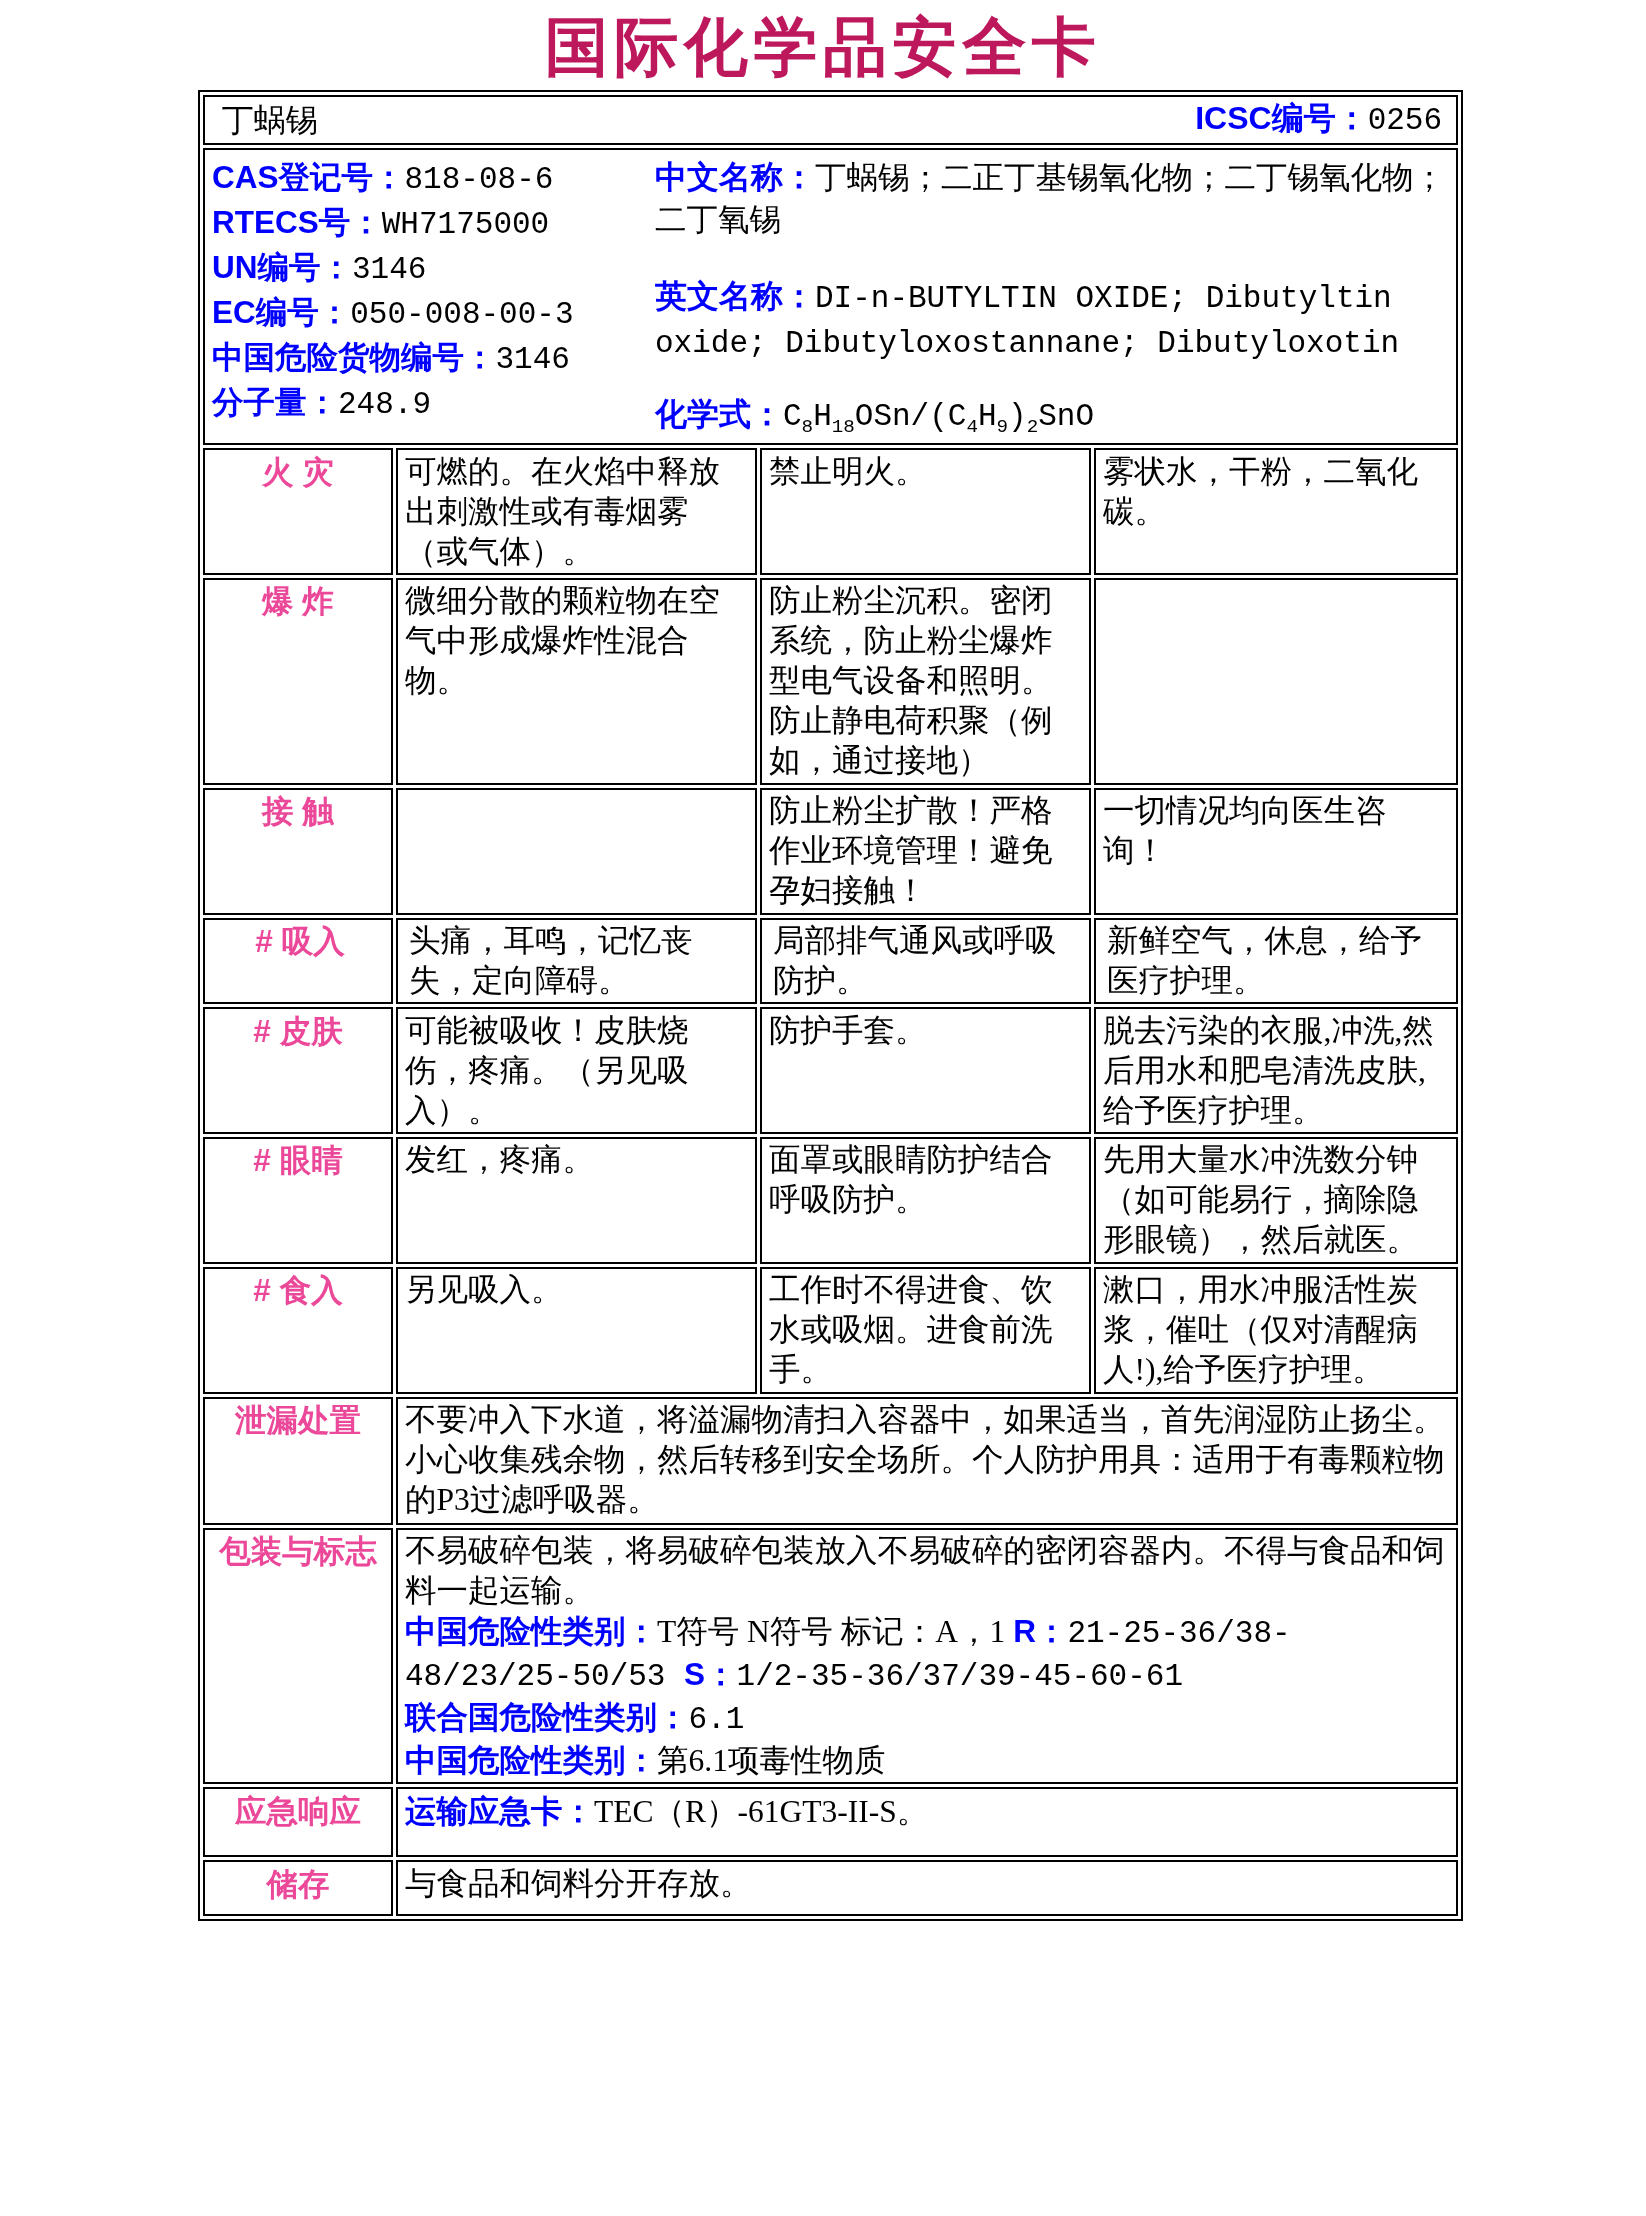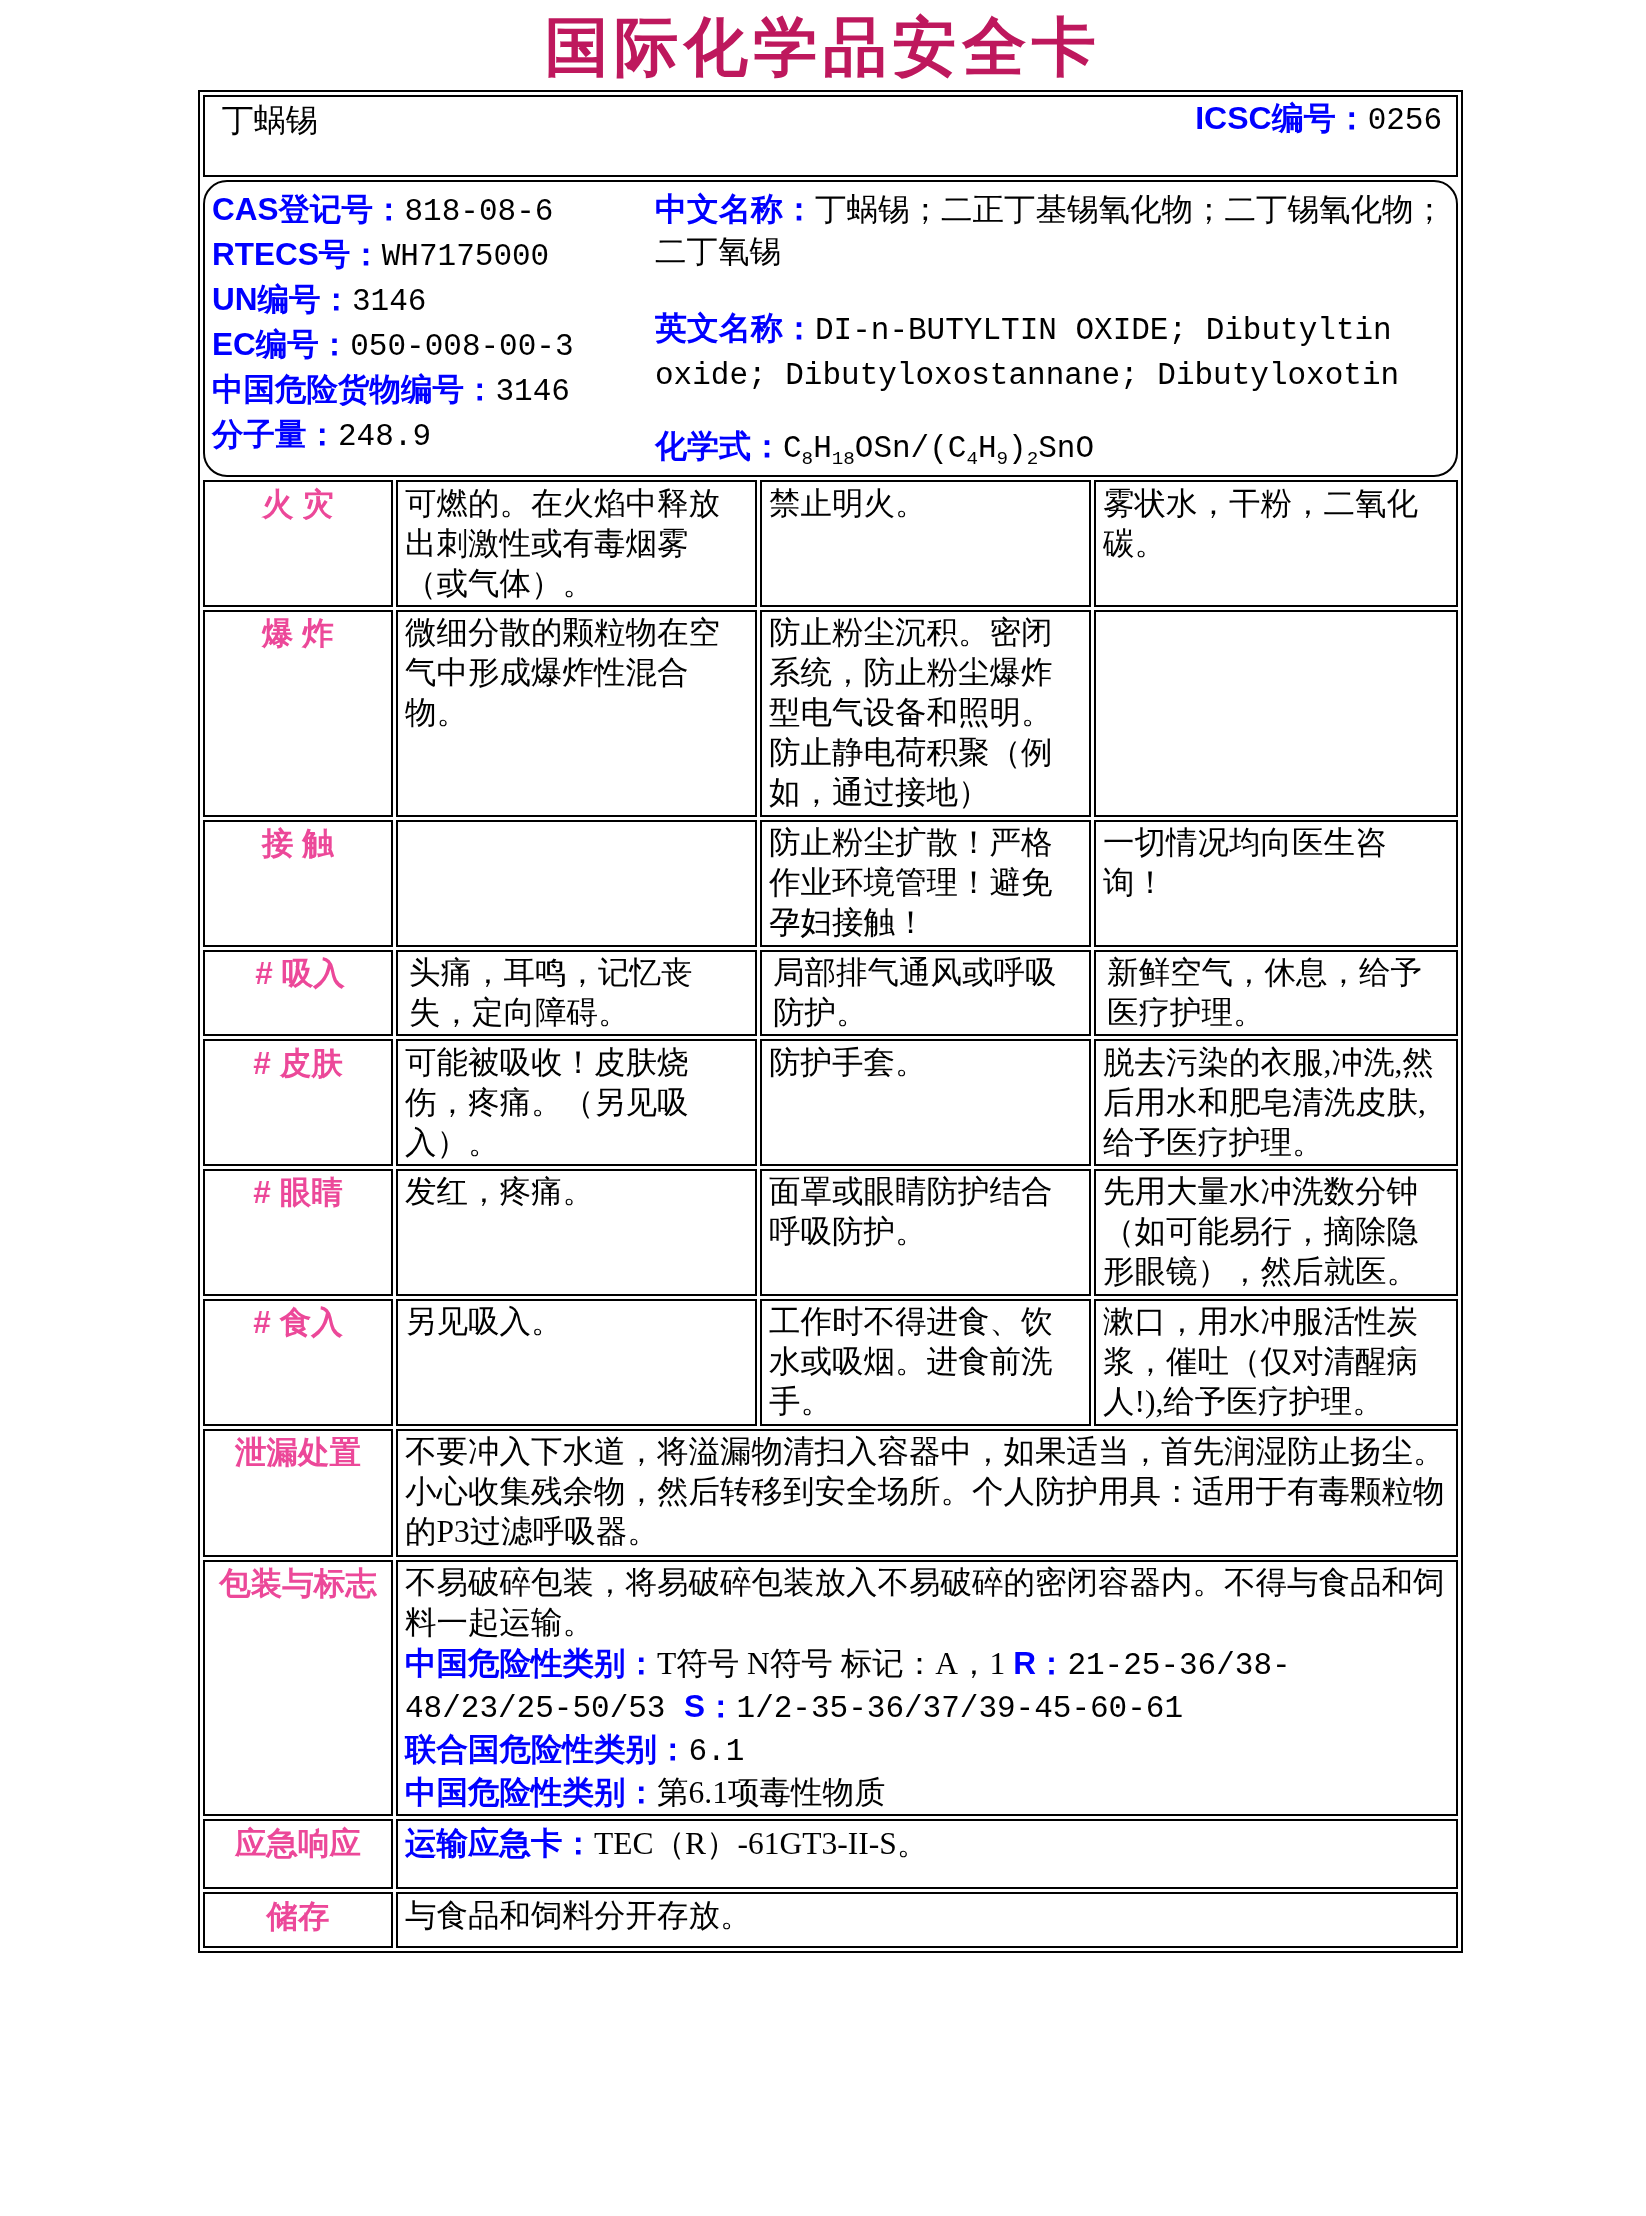--- a/index.html
+++ b/index.html
@@ -49,27 +49,27 @@
   .blue-label{
     color:#0000ff;
     font-weight:bold;
     font-family:"Liberation Sans","DejaVu Sans",sans-serif;
   }
   .mono{
     font-family:"Liberation Mono","DejaVu Sans Mono",monospace;
     font-size:31px;
   }
   
-  td.titlerow{vertical-align:middle;height:82px;}
+  td.titlerow{vertical-align:middle;height:50px;}
   .titlerow-flex{display:flex;justify-content:space-between;align-items:center;}
   .substance{font-size:32px;padding-left:9.8px;}
   .icsc-wrap{padding-right:7px;white-space:nowrap;}
   .icsc-wrap .blue-label{font-size:32px;}
   
-  td.idrow{height:275px;border-radius:24px;}
+  td.idrow{height:275px;}
   .idrow-flex{display:flex;align-items:stretch;padding:4.2px 0;}
   .id-col{width:443px;flex:none;}
   .id-line{line-height:43px;white-space:nowrap;}
   .id-line .blue-label{font-size:31.5px;}
   .names-col{flex:1;min-width:0;}
   .cn-block{line-height:42px;}
   .en-block{margin-top:34px;line-height:43px;}
   .formula-block{margin-top:28px;line-height:42px;}
   .names-col .blue-label{font-size:32px;}
   sub{font-size:0.62em;line-height:0;}

